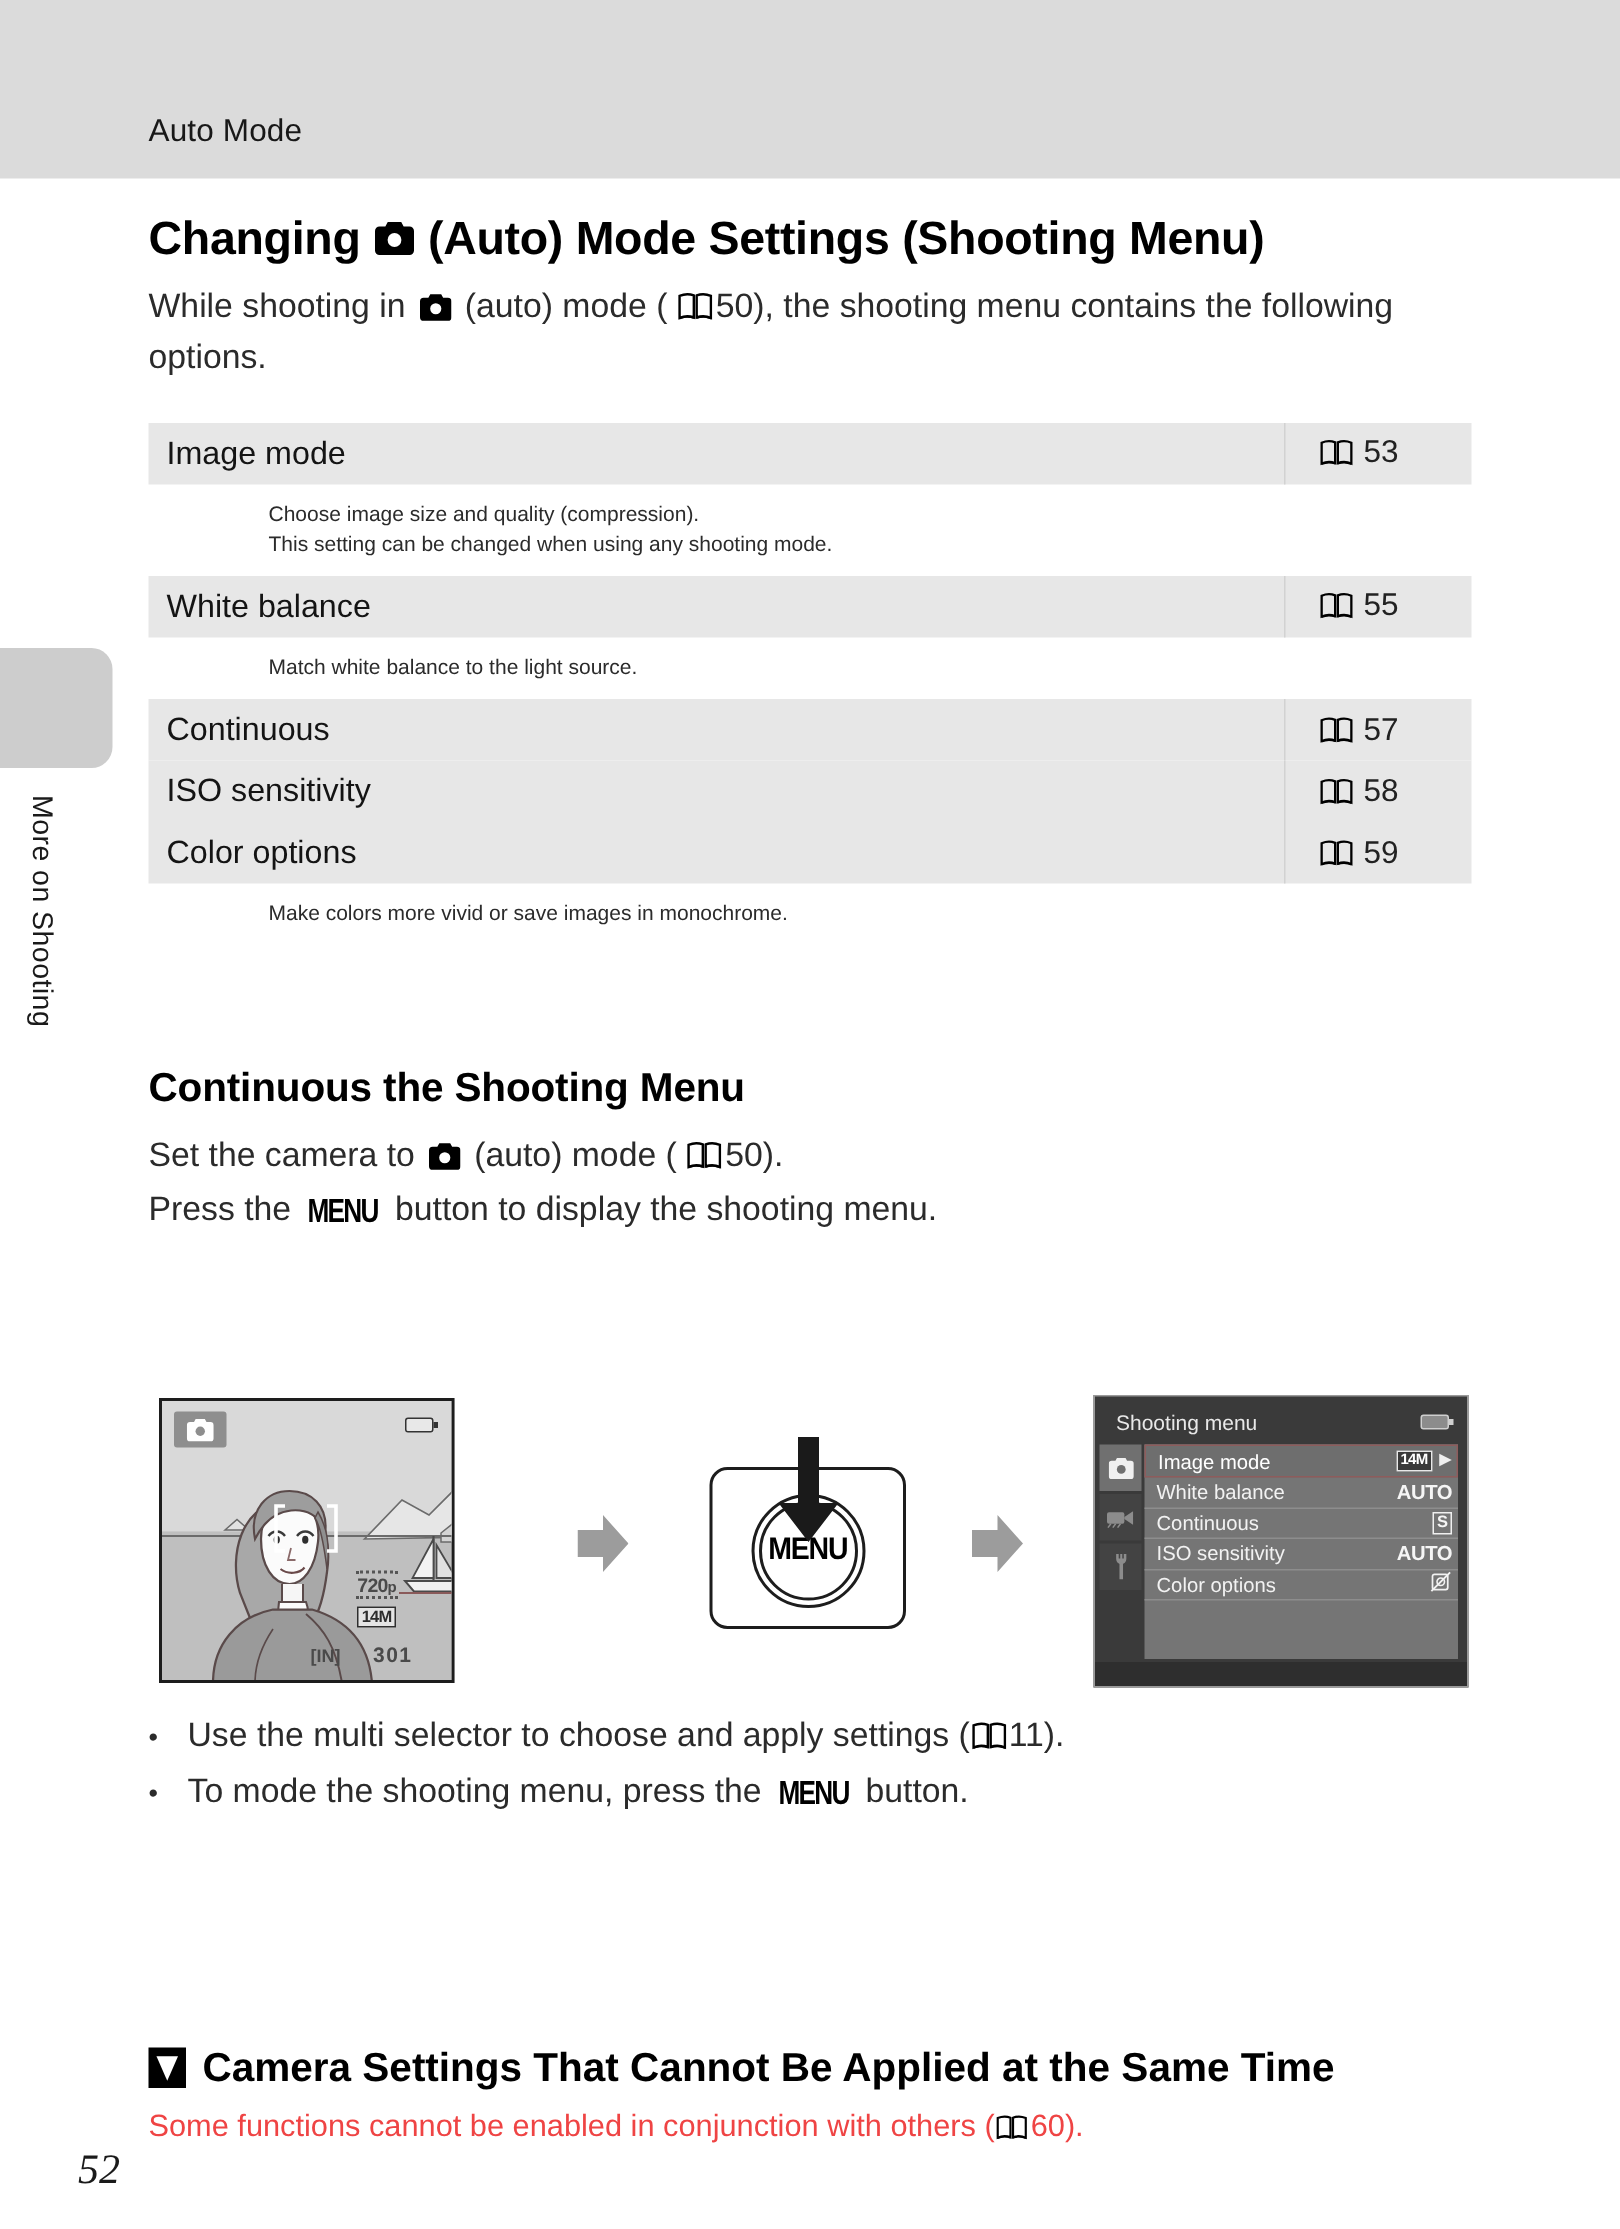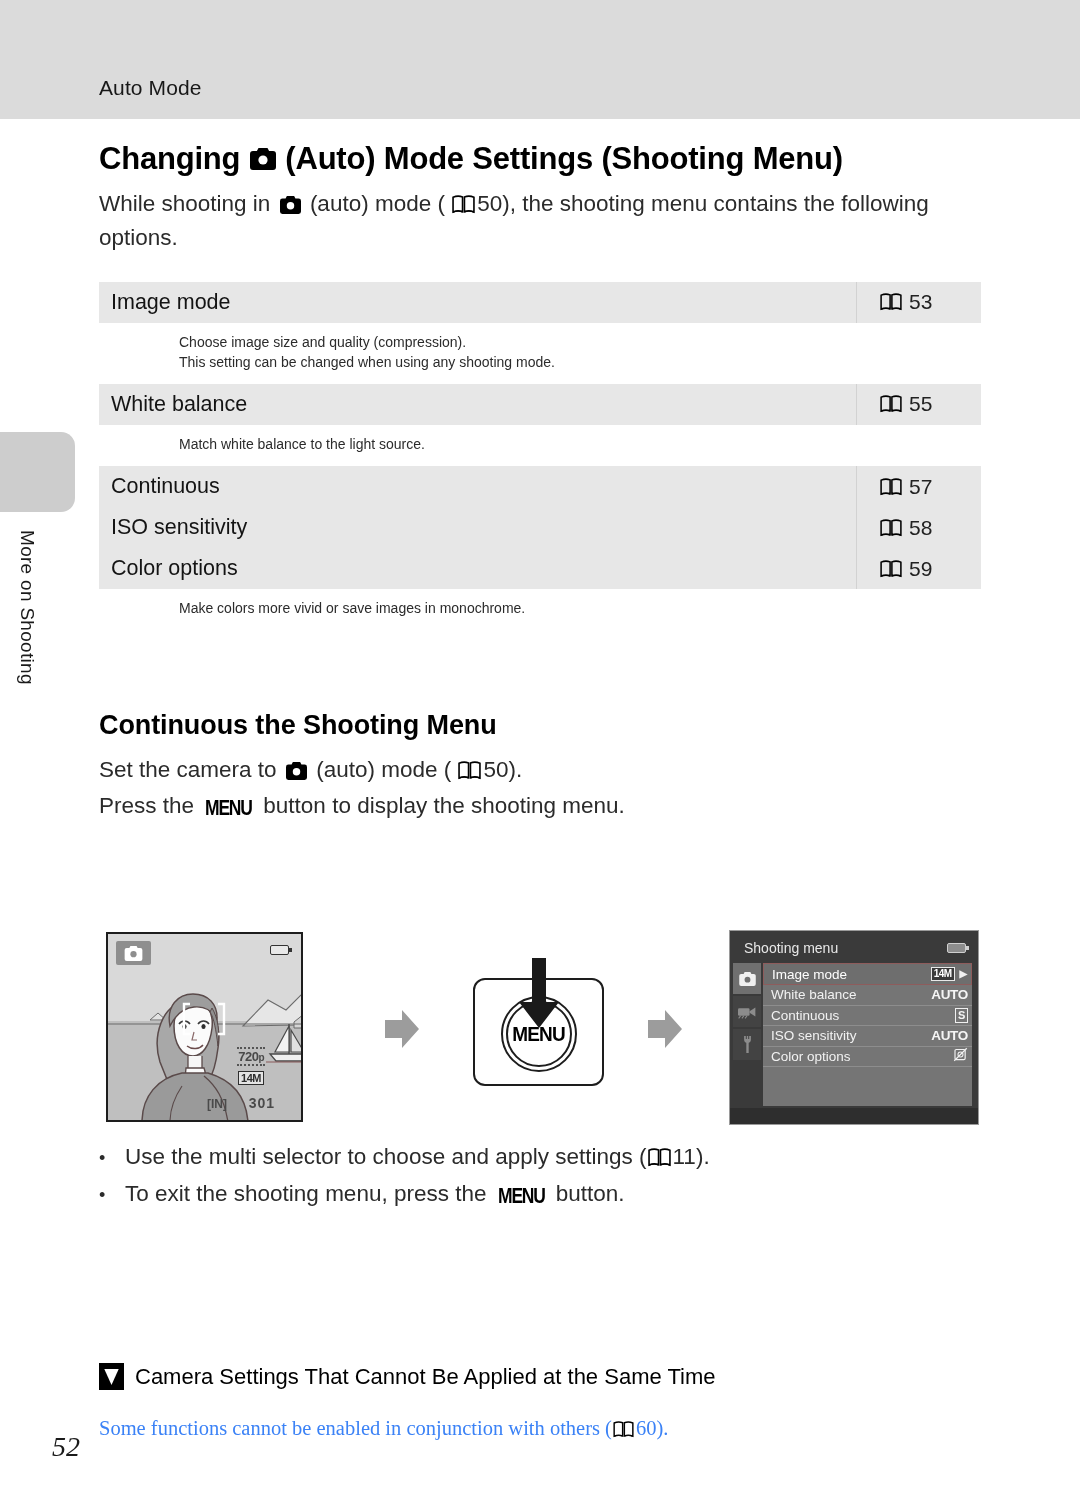--- a/index.html
+++ b/index.html
@@ -399,38 +399,37 @@
   
   .note {
     position: absolute;
     left: 99px;
     top: 1363px;
     width: 882px;
   }
   .note-head {
     display: flex;
     align-items: center;
-    font-size: 22px;
-    font-weight: normal;
+    font-size: 27px;
+    font-weight: bold;
     color: #000;
     gap: 11px;
   }
   .note-icon {
     width: 25px; height: 27px;
     background: #000;
     display: flex; align-items: center; justify-content: center;
     flex: 0 0 25px;
   }
   .note-body {
-    margin-top: 24px;
+    margin-top: 9px;
     margin-left: 0px;
     font-size: 20.5px;
-    color: #3b82f6;
+    color: #ef4444;
     line-height: 1.45;
-    font-family: Liberation Serif, serif;
   }
 </style>
 </head>
 <body>
 
 <div class="header-band"></div>
 <div class="header-title">Auto Mode</div>
 
 <div class="edge-tab"></div>
 <div class="edge-label">More on Shooting</div>
@@ -759,21 +758,21 @@
             <path d="M23 2.4c-3.3-1.4-6.6-1.6-10-.3v15.4c3.4-1.3 6.7-1.1 10 .3V2.4z" fill="none" stroke="#000" stroke-width="1.7"></path>
             <path d="M11 17.5c-3.4-1.3-6.7-1.1-10 .3v1.1c3.3-1.4 6.6-1.6 10-.3zM13 17.5c3.4-1.3 6.7-1.1 10 .3v1.1c-3.3-1.4-6.6-1.6-10-.3z" fill="#000"></path>
           </svg>
       </span><span>11</span><span>).</span>
     </span>
   </div>
 
   <div class="bullet">
     <span class="dot">•</span>
     <span>
-      <span>To exit the shooting menu, press the</span>
+      <span>To mode the shooting menu, press the</span>
       <span class="menu-glyph">MENU</span>
       <span>button.</span>
     </span>
   </div>
 
 </div>
 
 <div class="note">
   <div class="note-head">
     <span class="note-icon">

